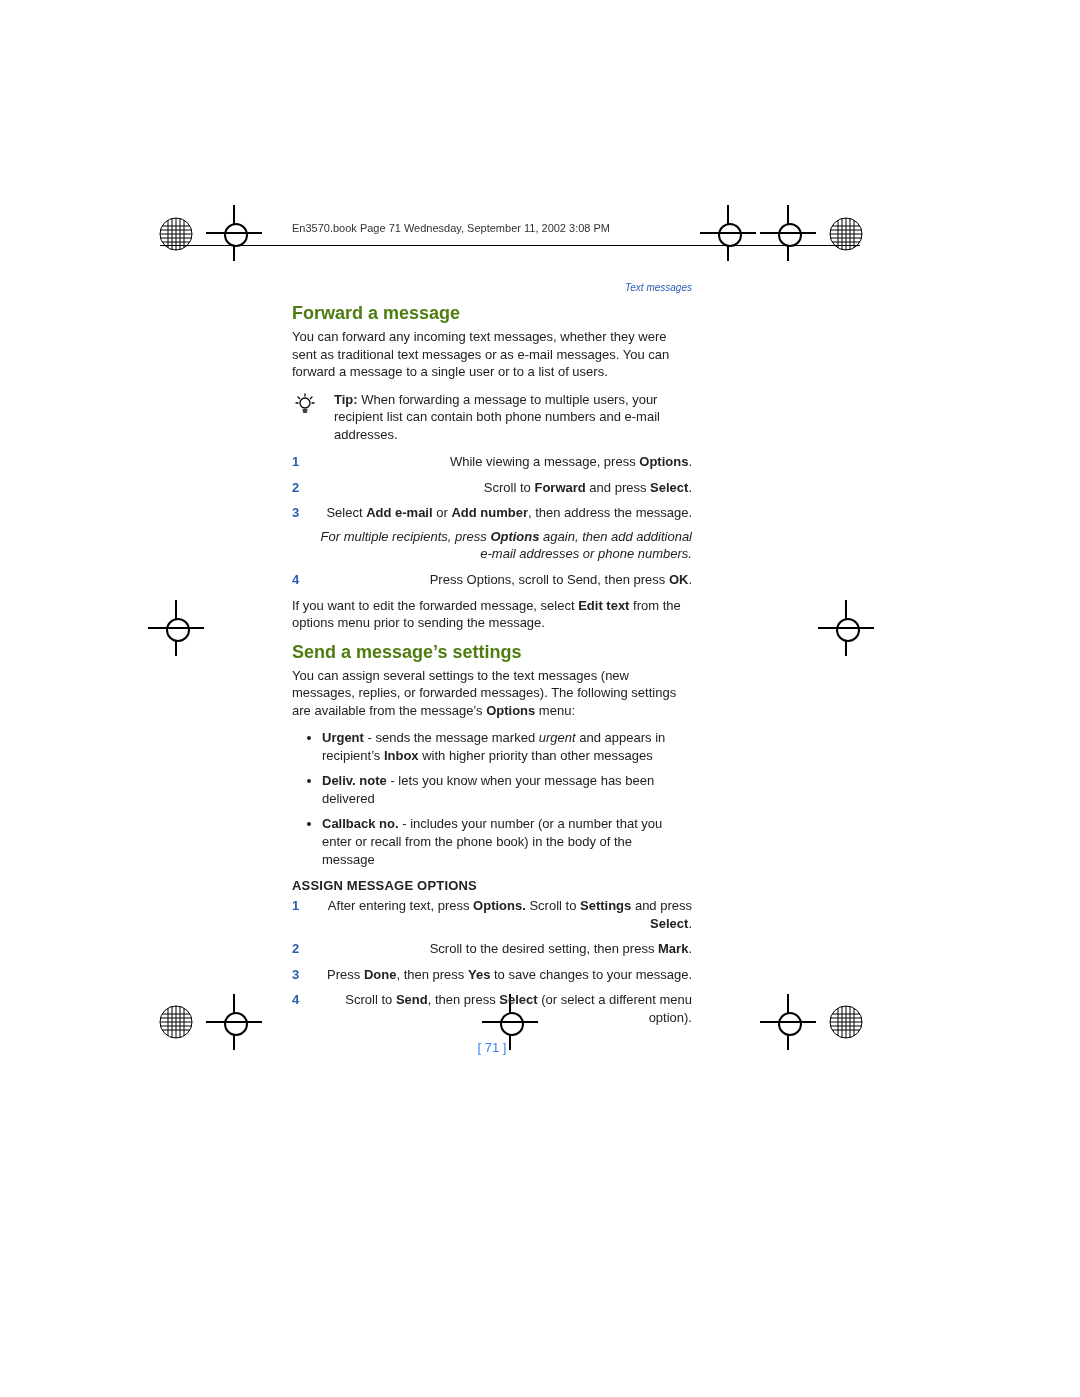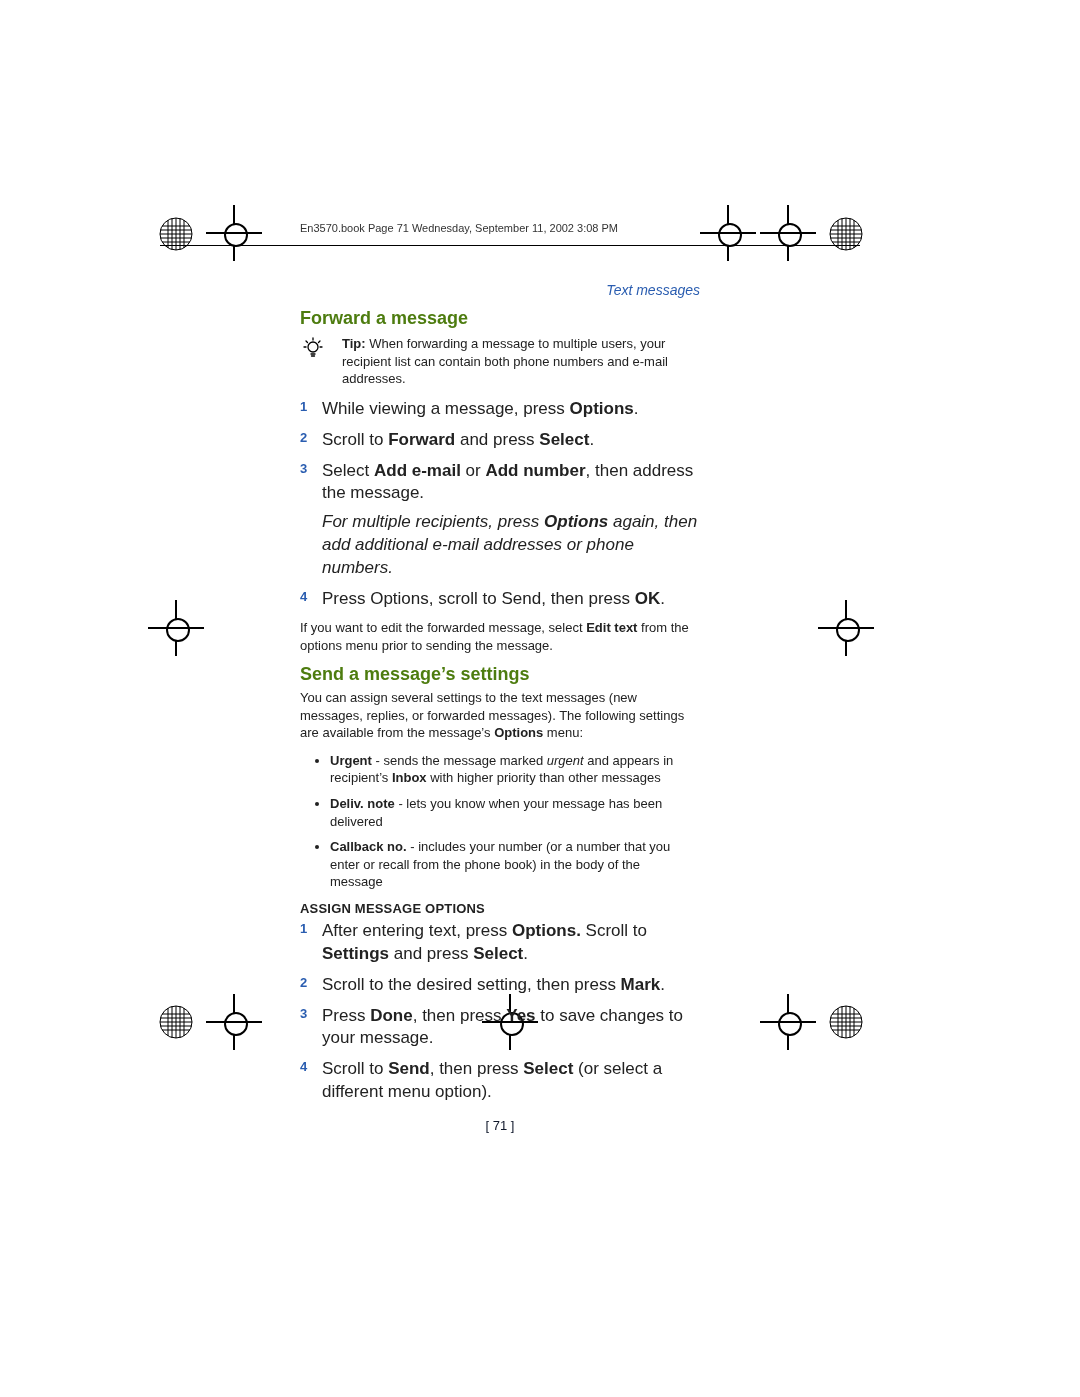--- a/index.html
+++ b/index.html
@@ -7,34 +7,34 @@
     padding: 0;
     background: #fff;
     font-family: Verdana, Geneva, sans-serif;
     width: 1080px;
     height: 1397px;
     position: relative;
     color: #222;
   }
   .page {
     position: absolute;
-    left: 300px;
+    left: 292px;
     top: 222px;
     width: 400px;
   }
   .book-header {
     font-size: 11px;
     color: #333;
     margin-bottom: 48px;
   }
   .section-label {
     text-align: right;
     color: #2a5db0;
     font-style: italic;
-    font-size: 14px;
+    font-size: 10px;
     margin-bottom: 10px;
   }
   h2.heading {
     color: #4d7c0f;
     font-size: 18px;
     font-weight: bold;
     margin: 8px 0 4px 0;
   }
   p.body {
     font-size: 13px;
@@ -62,23 +62,24 @@
   ol.steps {
     list-style: none;
     padding: 0;
     margin: 4px 0 8px 0;
     counter-reset: step;
   }
   ol.steps > li {
     counter-increment: step;
     position: relative;
     padding-left: 22px;
-    font-size: 17px;
+    font-size: 13px;
     line-height: 1.35;
     margin-bottom: 8px;
+    text-align: right;
   }
   ol.steps > li::before {
     content: counter(step);
     position: absolute;
     left: 0;
     top: 0;
     color: #2a5db0;
     font-weight: bold;
     font-size: 13px;
   }
@@ -97,21 +98,21 @@
     margin-bottom: 8px;
   }
   .subhead {
     font-weight: bold;
     font-size: 13px;
     margin: 10px 0 2px 0;
     letter-spacing: 0.2px;
   }
   .page-number {
     text-align: center;
-    color: #0f172a;
+    color: #3b82f6;
     font-size: 13px;
     margin-top: 14px;
   }
   b { font-weight: bold; }
   i { font-style: italic; }
 
   
   .ornament {
     position: absolute;
     width: 36px;
@@ -243,20 +244,21 @@
     <div class="ring"></div>
   </div>
 
 <div class="page">
 
   <div class="book-header">En3570.book  Page 71  Wednesday, September 11, 2002  3:08 PM</div>
 
   <div class="section-label">Text messages</div>
 
   <h2 class="heading">Forward a message</h2>
+  <p class="body">You can forward any incoming text messages, whether they were sent as traditional text messages or as e-mail messages. You can forward a message to a single user or to a list of users.</p>
 
   <div class="tip-row">
     <div class="tip-icon">
       <svg viewBox="0 0 24 24" width="24" height="24">
         <g stroke="#000" stroke-width="1.3" fill="none" stroke-linecap="round">
           <circle cx="12" cy="10" r="5"></circle>
           <line x1="10" y1="17" x2="14" y2="17"></line>
           <line x1="10.5" y1="19" x2="13.5" y2="19"></line>
           <line x1="12" y1="1" x2="12" y2="3"></line>
           <line x1="3" y1="10" x2="5" y2="10"></line>

